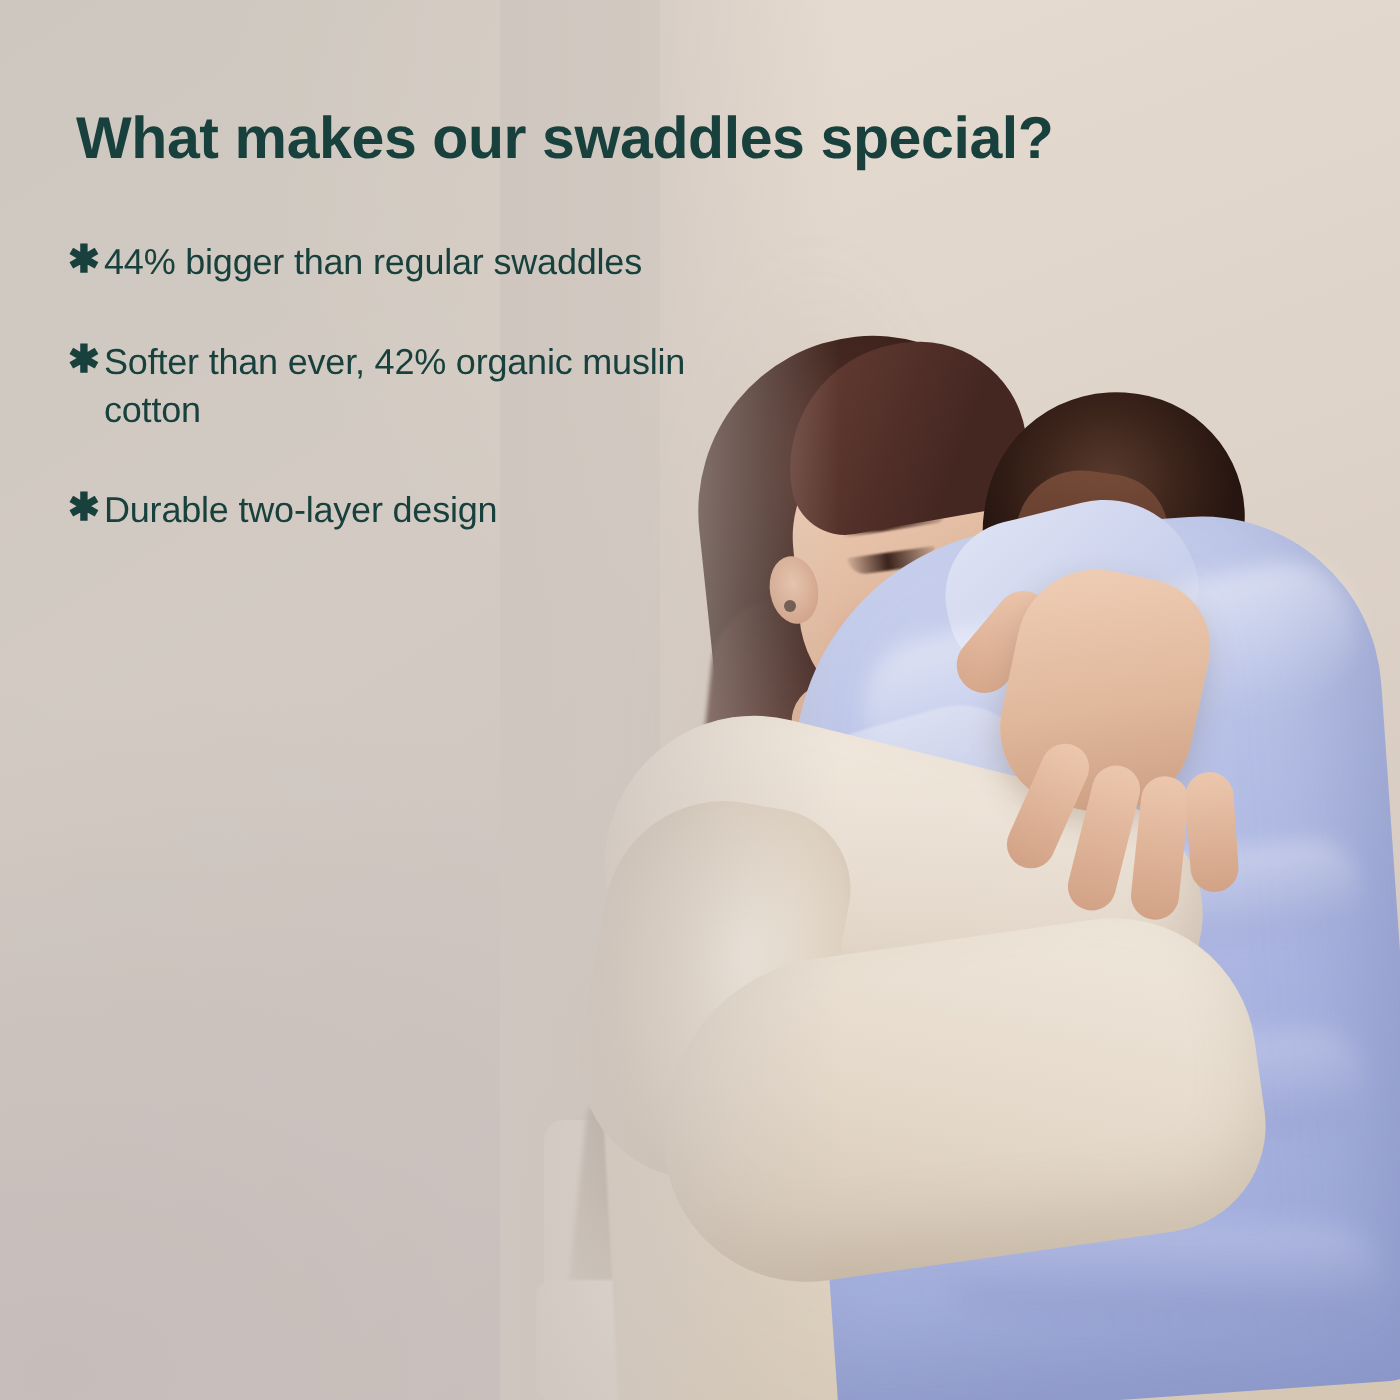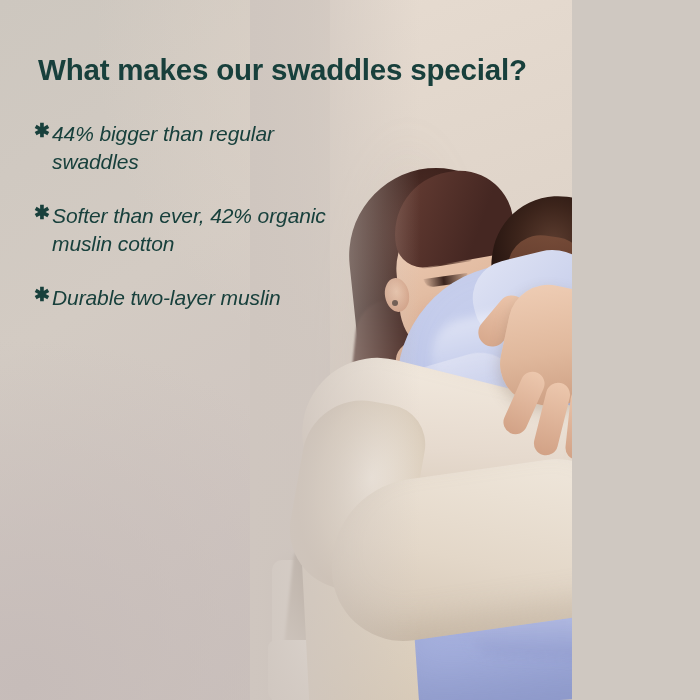--- a/index.html
+++ b/index.html
@@ -2,21 +2,21 @@
 <html><head>
 <meta charset="utf-8">
 <style>
   html,body{margin:0;padding:0;}
   body{
     width:700px;height:700px;overflow:hidden;
     font-family:"Liberation Sans",sans-serif;
     background:#cfc8c1;
   }
   #stage{
-    position:relative;width:572px;height:700px;overflow:hidden;
+    position:relative;width:700px;height:700px;overflow:hidden;
     background:
       radial-gradient(120% 90% at 86% 6%, #e2d6ca 0%, rgba(226,214,202,0) 58%),
       radial-gradient(110% 80% at 4% 98%, #c6bcb9 0%, rgba(198,188,185,0) 62%),
       linear-gradient(148deg,#cdc7bf 0%,#d3cbc3 34%,#cfc5c0 62%,#c7bdb9 100%);
   }
 
   
   .photo{position:absolute;inset:0;}
 
   .wall{
@@ -254,22 +254,22 @@
     font-size:29.5px;font-weight:700;letter-spacing:-.2px;
     color:#18403c;line-height:1.2;
   }
   .bullets{position:absolute;left:34px;top:120px;width:330px;}
   .bullet-row{display:flex;align-items:flex-start;margin-bottom:26px;}
   .bullet-glyph{
     flex:0 0 auto;width:18px;color:#18403c;font-size:19px;line-height:22px;
     text-align:left;font-weight:700;
   }
   .bullet-text{
-    flex:1 1 auto;color:#18403c;font-size:21px;line-height:1.33;
-    font-weight:400;letter-spacing:-.1px;font-style:italic;
+    flex:1 1 auto;color:#18403c;font-size:18px;line-height:1.33;
+    font-weight:400;letter-spacing:-.1px;
   }
 </style>
 </head>
 <body>
 
 <div id="stage">
 
   <div class="photo">
     <div class="wall"></div>
     <div class="wall-shadow"></div>
@@ -334,19 +334,19 @@
         <span class="bullet-text">44% bigger than regular swaddles</span>
       </div>
 
       <div class="bullet-row">
         <span class="bullet-glyph">✱</span>
         <span class="bullet-text">Softer than ever, 42% organic muslin cotton</span>
       </div>
 
       <div class="bullet-row">
         <span class="bullet-glyph">✱</span>
-        <span class="bullet-text">Durable two-layer muslin</span>
+        <span class="bullet-text">Durable two-layer design</span>
       </div>
 
     </div>
   </div>
 
 </div>
 
 </body></html>

